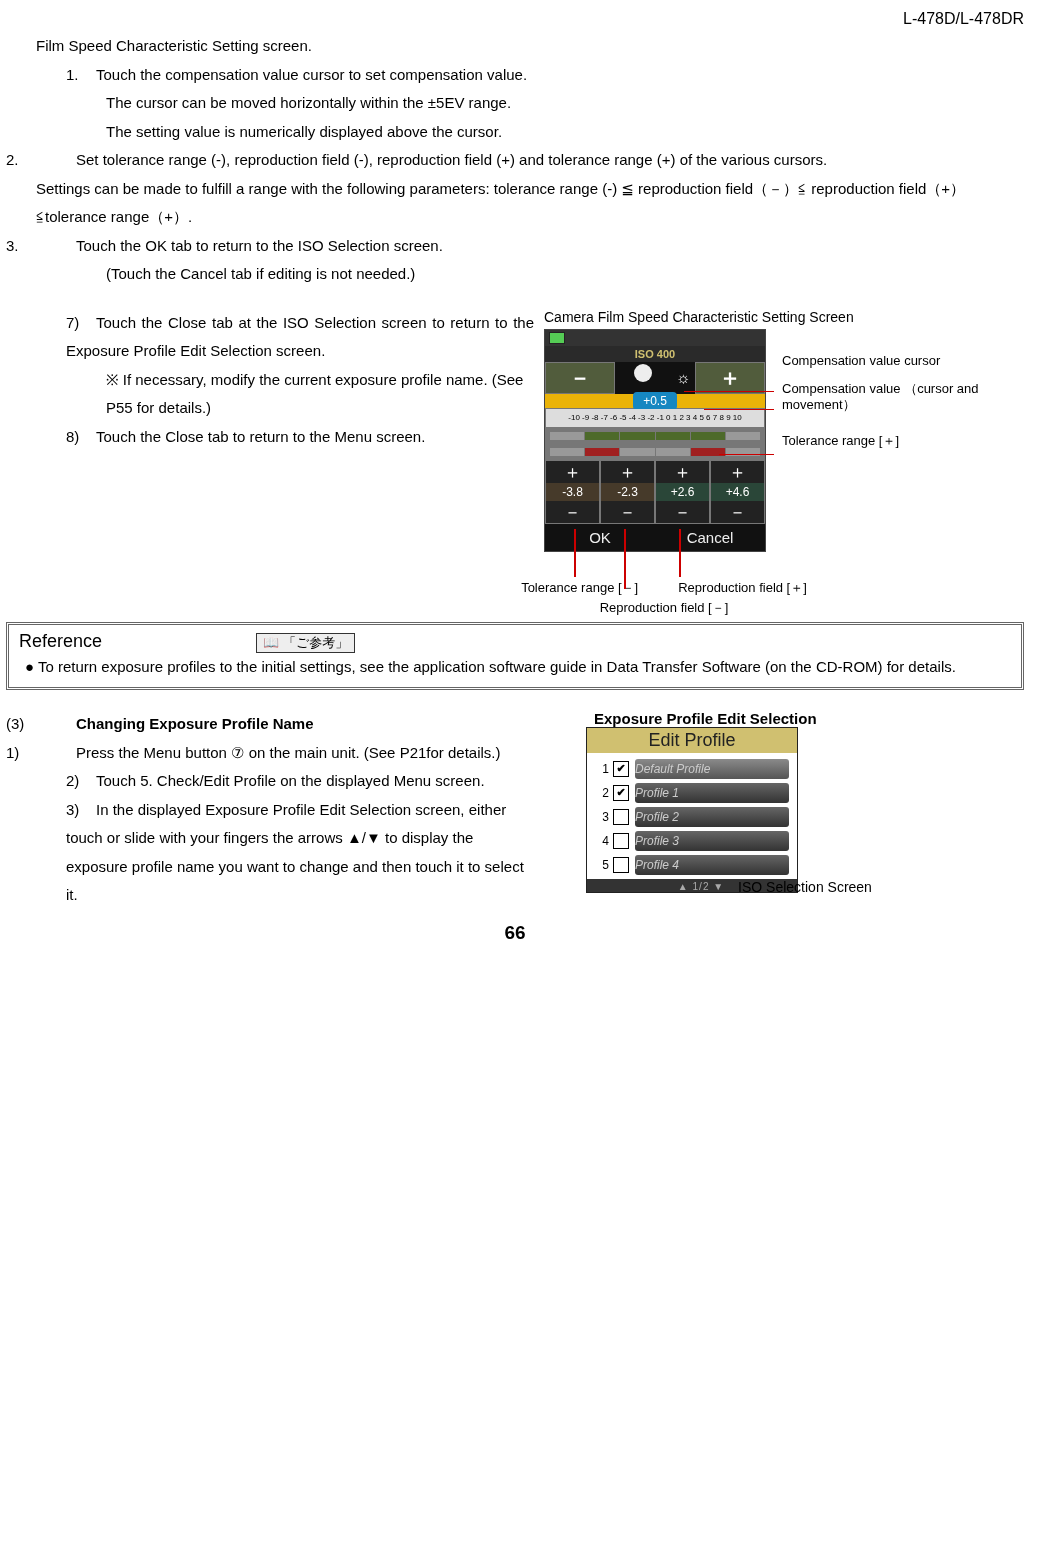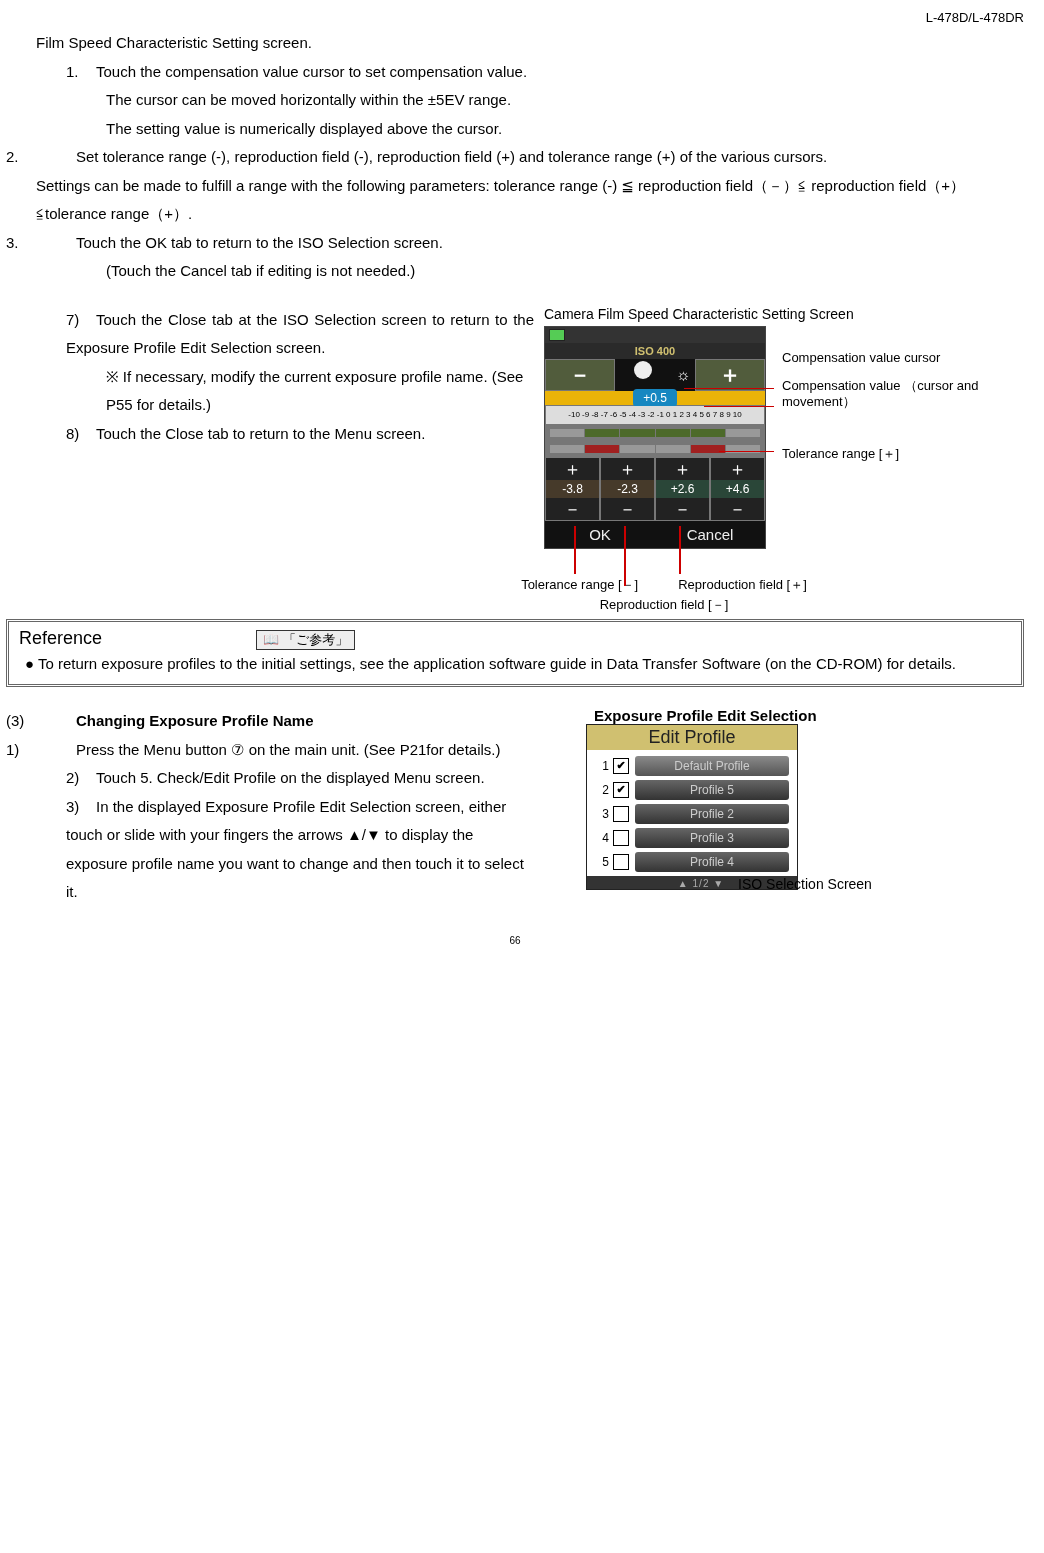--- a/index.html
+++ b/index.html
@@ -5,21 +5,21 @@
   body {
     font-family: Arial, Helvetica, sans-serif;
     font-size: 15px;
     width: 1044px;
     margin: 0;
     padding: 10px 20px 20px 6px;
     box-sizing: border-box;
     color: #000;
     position: relative;
   }
-  .hdr-right { text-align: right; font-size: 13px; margin-bottom: 4px; }
+  .hdr-right { text-align: right; font-size: 16px; margin-bottom: 4px; }
   .top-line { margin-left: 30px; }
   .step-list { margin-left: 60px; }
   .step-list .num { display: inline-block; width: 30px; }
   .step-body { margin-left: 40px; line-height: 1.9; }
   .plain-step { margin-left: 0; line-height: 1.9; }
   .num-marker { display: inline-block; width: 70px; margin-left:0; }
   .inner-indent { margin-left: 30px; line-height:1.9;}
   .two-col { display:flex; }
   .left { flex: 1; }
   .right { width: 480px; margin-left: 10px; }
@@ -55,26 +55,26 @@
   }
   .ref-title { font-size:18px; }
   .gosanko { border:1px solid #333; background:#eee; display:inline-block; padding:0 6px; font-size:13px; margin-left:150px;}
   .sec-sub { font-weight:bold; }
   .edit-title { font-size:15px; margin-left:50px;font-weight:bold;}
   .edit-screen { width:210px; border:1px solid #222; background:#333; margin-left:42px;}
   .edit-hdr { background:#d0c070; text-align:center; font-size:18px; padding:2px 0; color:#222;}
   .prof-row { display:flex; align-items:center; padding:2px 4px; color:#000;}
   .prof-num { width:14px; font-size:12px; color:#000; background:#fff0; text-align:right; margin-right:4px;}
   .chk { width:14px; height:14px; border:1px solid #000; background:#fff; margin-right:6px; font-size:11px; line-height:13px; text-align:center; font-weight:bold;}
-  .prof-btn { flex:1; background:linear-gradient(#666,#333); color:#ccc; text-align:center; font-size:12px; padding:3px 0; border-radius:3px;}
+  .prof-btn { flex:1; background:linear-gradient(#666,#333); color:#ccc; font-size:12px; padding:3px 0; border-radius:3px;font-style:italic;}
   .prof-btn.sel { background:linear-gradient(#8a8a8a,#555);}
   .edit-body { background:#fff; padding:4px 4px 2px 4px;}
   .edit-foot { color:#aaa; font-size:10px; text-align:center; padding:2px 0 0 0; letter-spacing:1px;margin-left:18px;}
   .iso-caption { text-align:center; font-size:14px; margin-top:2px;}
-  .pg-num { text-align:center; margin-top:28px; font-size:10px;}
+  .pg-num { text-align:center; margin-top:12px; font-size:19px;font-weight:bold;}
   .para { line-height:1.9; }
   .pointer { position:absolute; background:#c00; height:1.5px; }
 </style>
 </head>
 <body>
 
 <div class="hdr-right">L-478D/L-478DR</div>
 
 <div class="top-line para">Film Speed Characteristic Setting screen.</div>
 
@@ -166,21 +166,21 @@
         <div class="okrow">
           <div class="okbtn">OK</div>
           <div class="okbtn">Cancel</div>
         </div>
       </div>
 
       <div class="ann-right" style="top:24px;">Compensation value cursor</div>
       <div class="pointer" style="top:62px; left:140px; width:90px;"></div>
       <div class="ann-right" style="top:52px; width:220px;">Compensation value （cursor and movement）</div>
       <div class="pointer" style="top:80px; left:160px; width:70px;"></div>
-      <div class="ann-right" style="top:120px;">Tolerance range [＋]</div>
+      <div class="ann-right" style="top:104px;">Tolerance range [＋]</div>
       <div class="pointer" style="top:125px; left:175px; width:55px;"></div>
 
       <div style="position:absolute; top:250px; left:-140px; width:520px; font-size:13px;">
         <div style="display:flex; justify-content:center; gap:40px;">
           <span>Tolerance range [－]</span>
           <span>Reproduction field [＋]</span>
         </div>
         <div style="text-align:center; margin-top:2px;">
           <span>Reproduction field [－]</span>
         </div>
@@ -216,21 +216,21 @@
       <div class="edit-hdr">Edit Profile</div>
       <div class="edit-body">
         <div class="prof-row">
             <span class="prof-num">1</span>
             <span class="chk">✔</span>
             <span class="prof-btn sel">Default Profile</span>
           </div>
         <div class="prof-row">
             <span class="prof-num">2</span>
             <span class="chk">✔</span>
-            <span class="prof-btn">Profile 5</span>
+            <span class="prof-btn">Profile 1</span>
           </div>
         <div class="prof-row">
             <span class="prof-num">3</span>
             <span class="chk"></span>
             <span class="prof-btn">Profile 2</span>
           </div>
         <div class="prof-row">
             <span class="prof-num">4</span>
             <span class="chk"></span>
             <span class="prof-btn">Profile 3</span>

